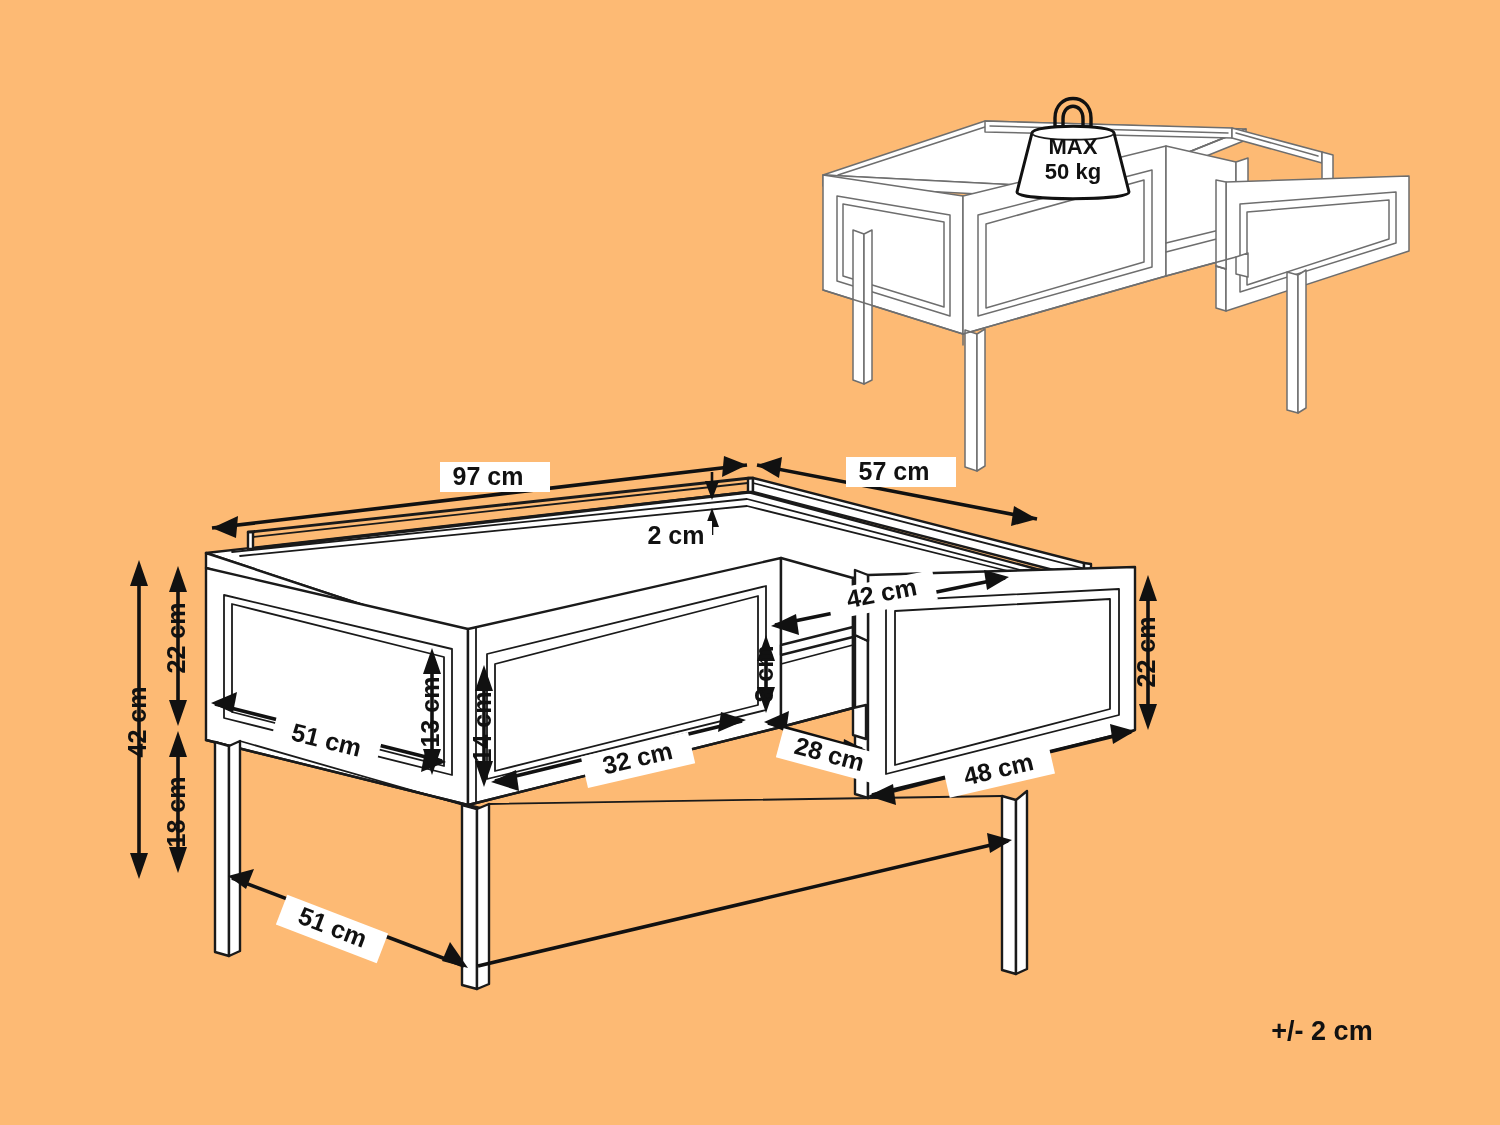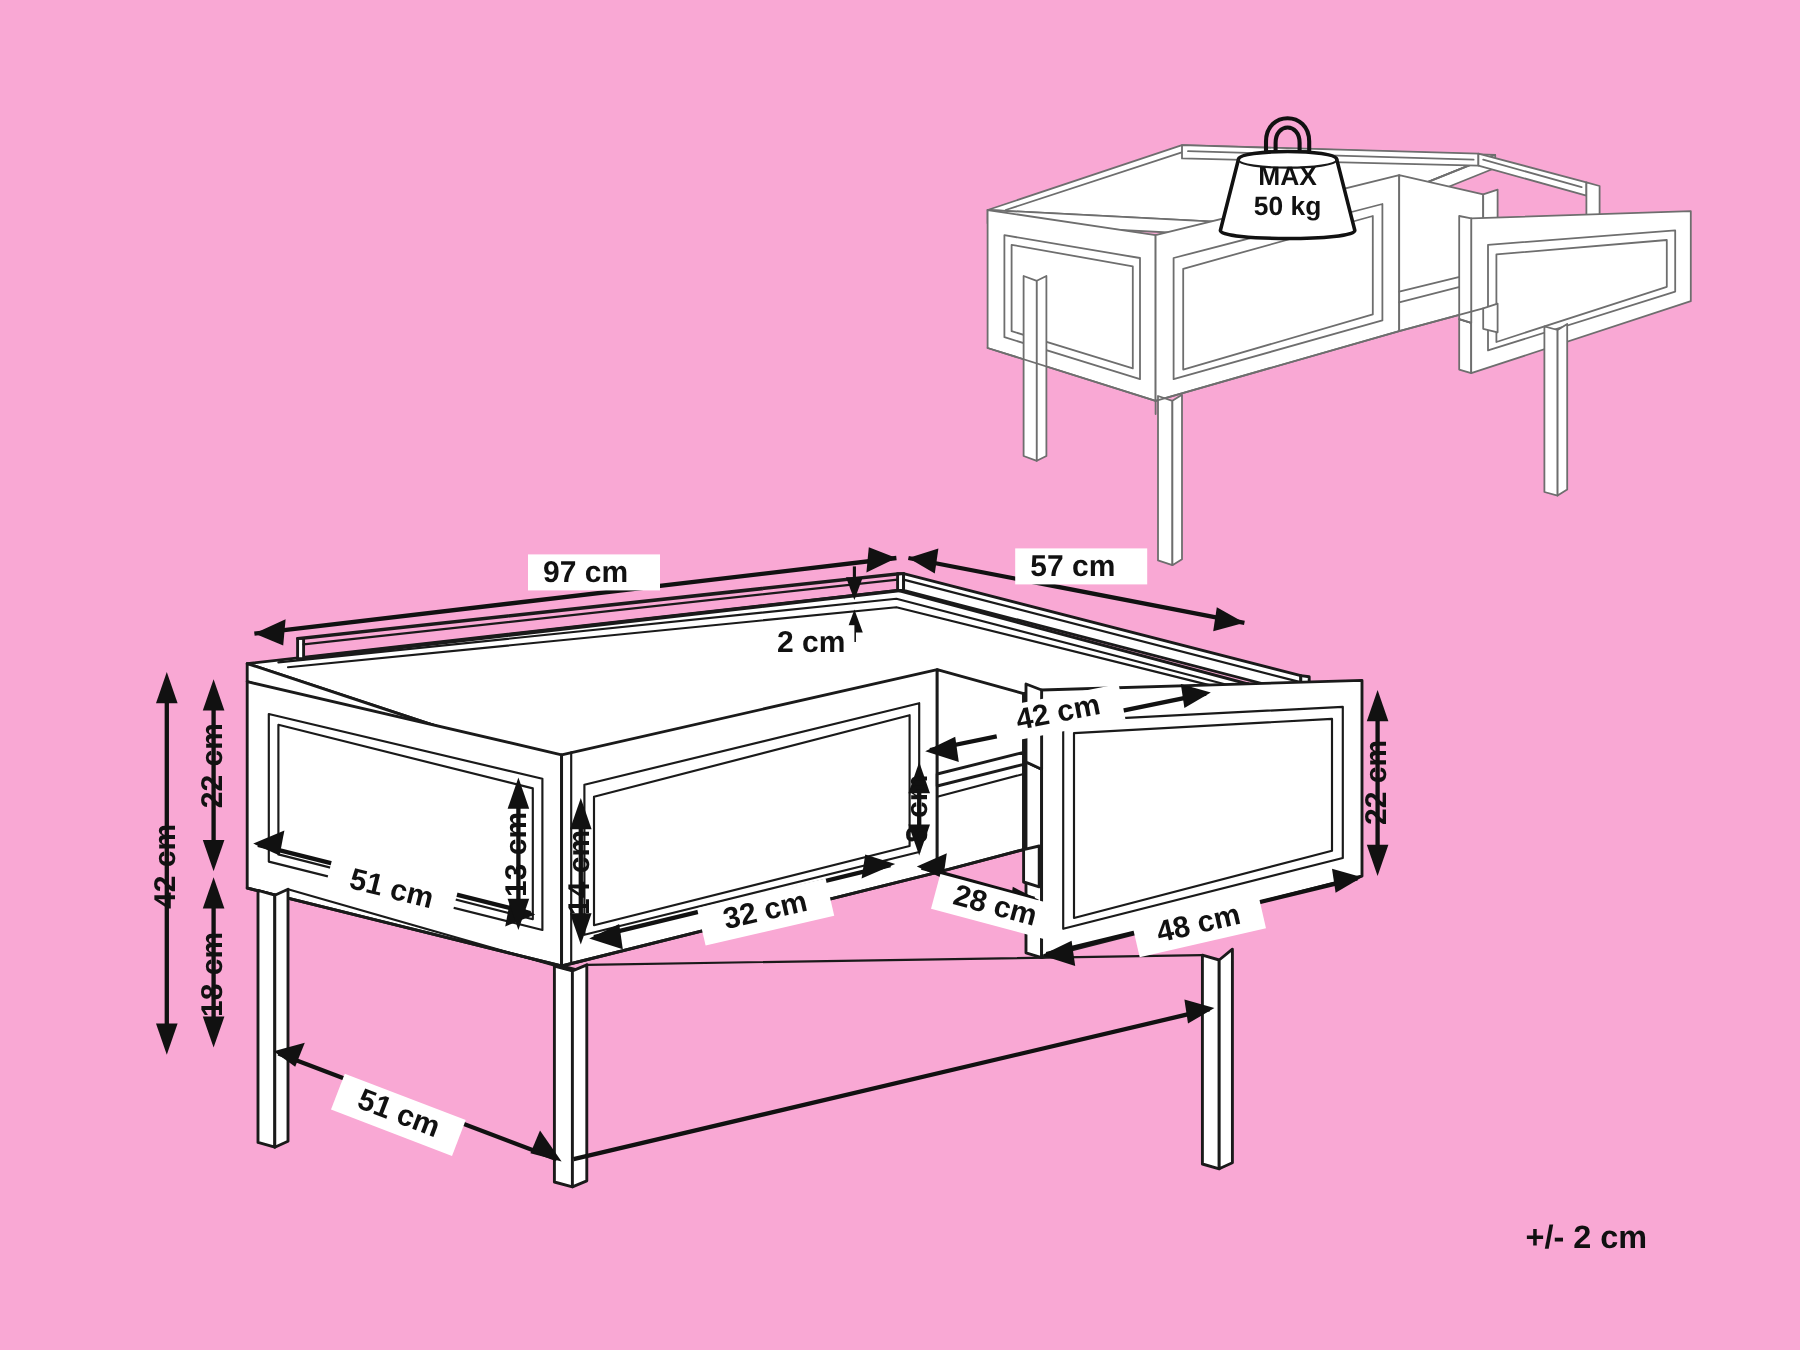--- a/index.html
+++ b/index.html
@@ -1,18 +1,18 @@
 <!DOCTYPE html>
 <html><head>
 <meta charset="utf-8">
 <style>
   html,body{margin:0;padding:0;background:#ffffff;}
   body{width:1500px;height:1125px;overflow:hidden;
        font-family:"Liberation Sans","DejaVu Sans",sans-serif;}
-  #stage{position:relative;width:1500px;height:1125px;background:#f9a8d4;}
+  #stage{position:relative;width:1500px;height:1125px;background:#fdba74;}
   svg{display:block;position:absolute;top:0;left:0;}
   .dimtext{font-family:"Liberation Sans","DejaVu Sans",sans-serif;
            font-weight:bold;font-size:25px;fill:#111111;
            dominant-baseline:middle;text-anchor:middle;}
   .weighttext{font-family:"Liberation Sans","DejaVu Sans",sans-serif;
            font-weight:bold;font-size:22px;fill:#111111;
            dominant-baseline:middle;text-anchor:middle;}
   .toltext{font-family:"Liberation Sans","DejaVu Sans",sans-serif;
            font-weight:bold;font-size:27px;fill:#111111;
            dominant-baseline:middle;text-anchor:middle;}

